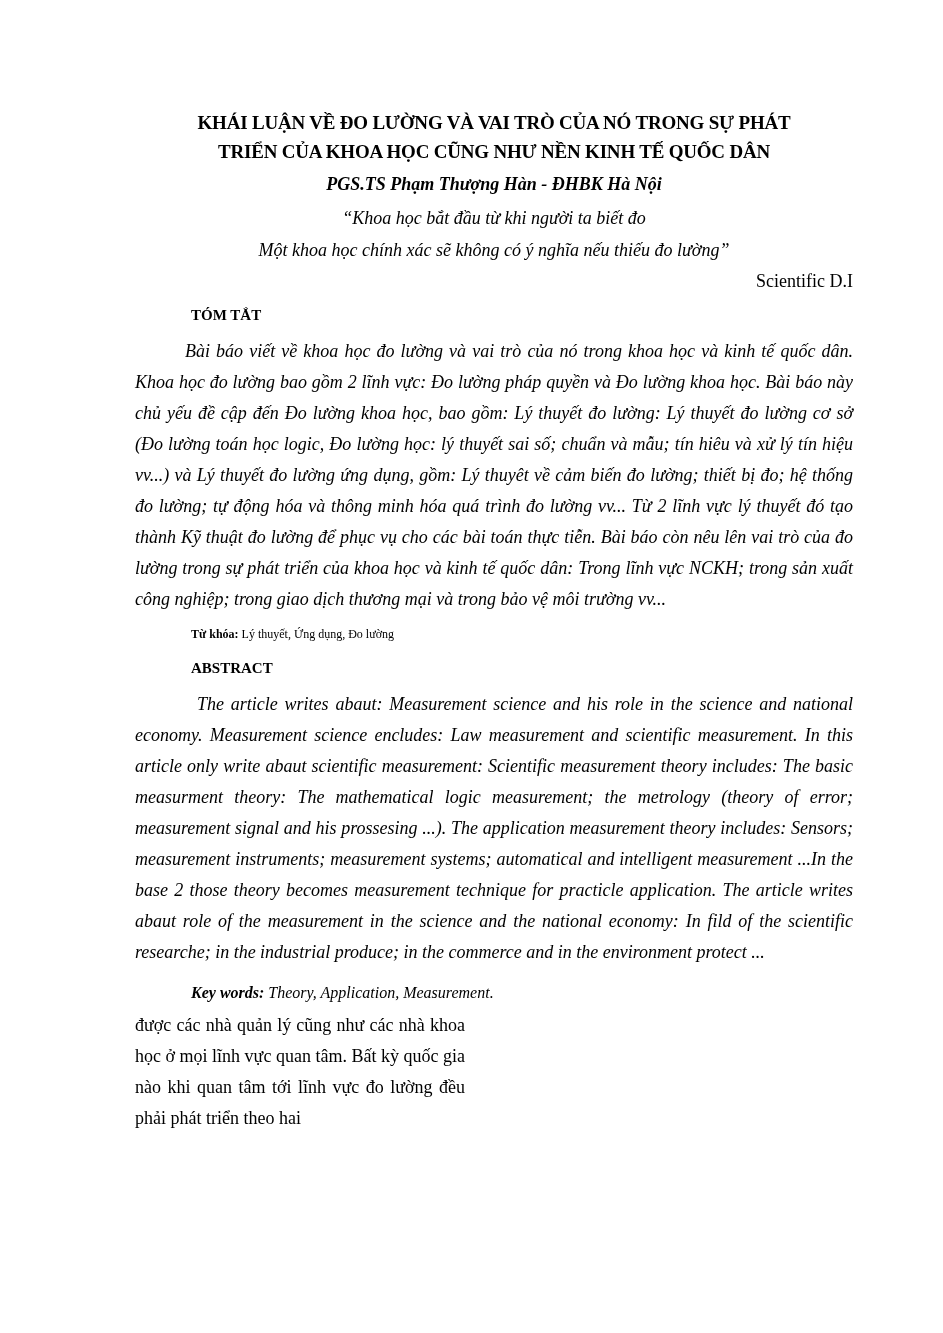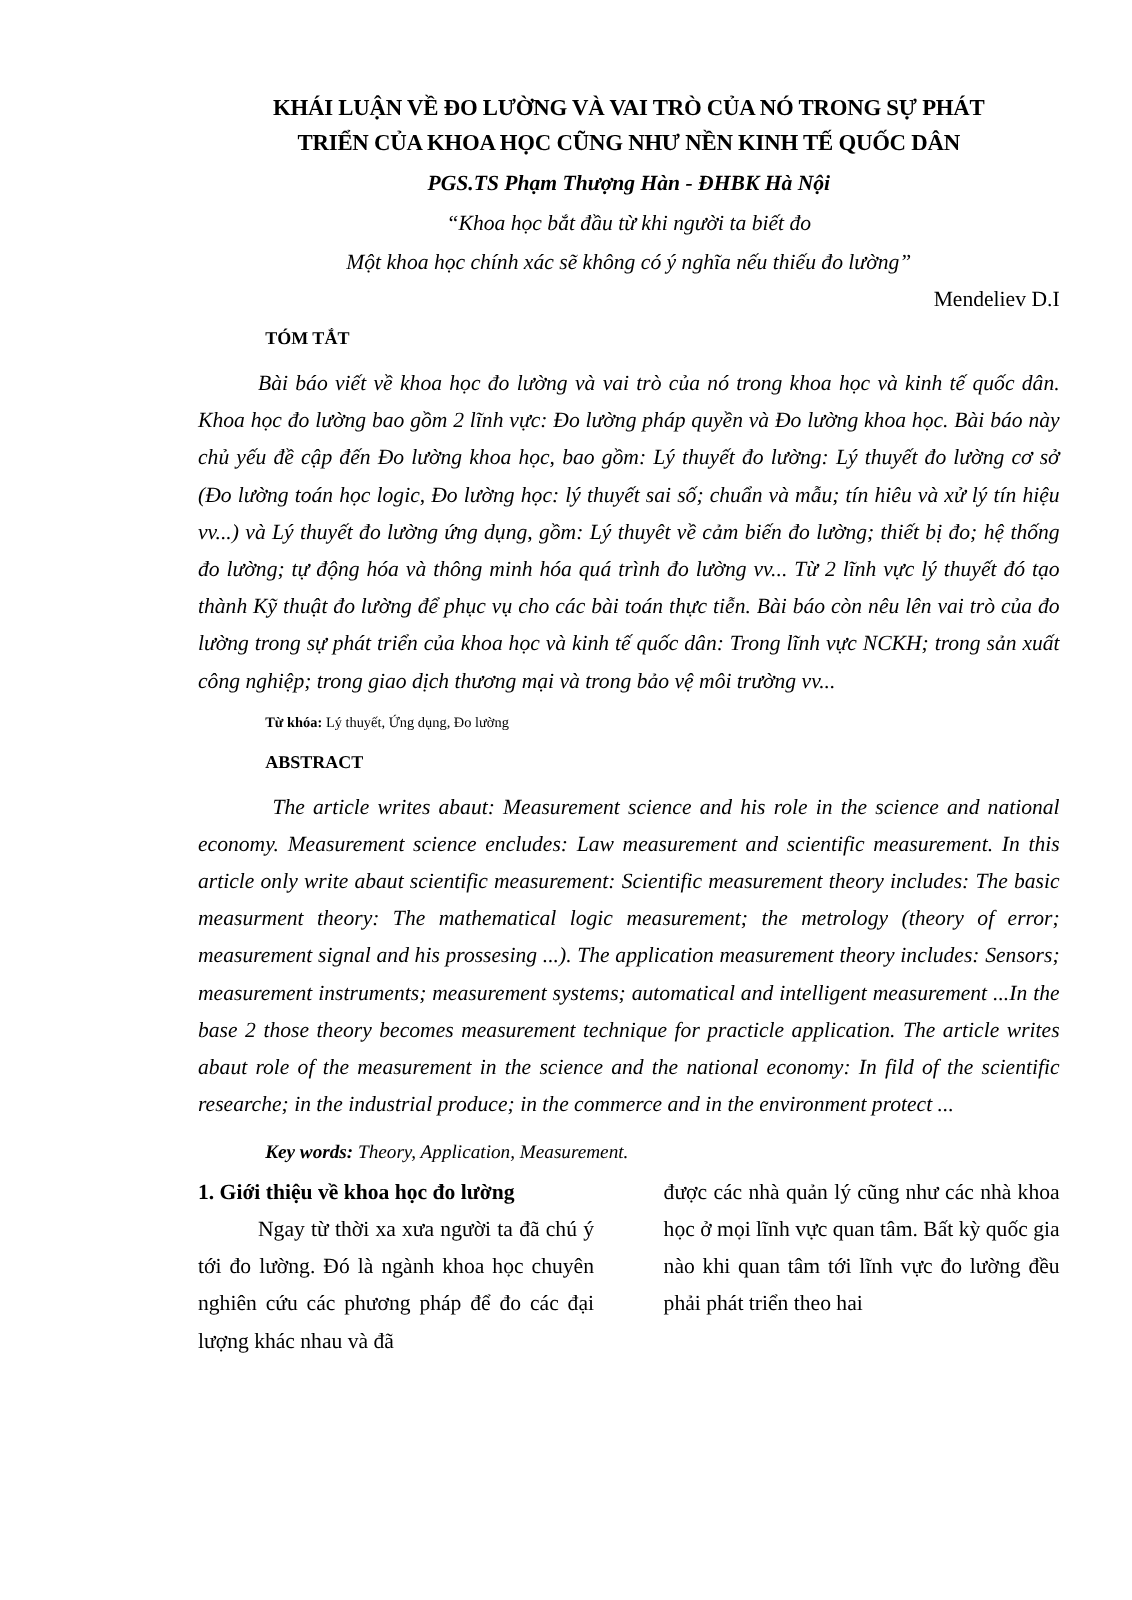--- a/index.html
+++ b/index.html
@@ -11,23 +11,22 @@
       width: 943px;
       height: 1333px;
       position: relative;
       overflow: hidden;
       color: #000000;
       font-family: "Liberation Serif", "DejaVu Serif", serif;
     }
     .page {
       position: absolute;
       left: 135px;
-      top: 76px;
+      top: 108px;
       width: 718px;
-      margin-left: 30px;
     }
     .title {
       text-align: center;
       font-weight: bold;
       font-size: 19px;
       line-height: 29px;
       margin: 0;
       letter-spacing: -0.2px;
     }
     .author {
@@ -132,21 +131,21 @@
     <span>KHÁI LUẬN VỀ ĐO LƯỜNG VÀ VAI TRÒ CỦA NÓ TRONG SỰ PHÁT</span><br>
     <span>TRIỂN CỦA KHOA HỌC CŨNG NHƯ NỀN KINH TẾ QUỐC DÂN</span>
   </h1>
 
   <div class="author">PGS.TS Phạm Thượng Hàn - ĐHBK Hà Nội</div>
 
   <div class="quote">
     <div>“Khoa học bắt đầu từ khi người ta biết đo</div>
     <div>Một khoa học chính xác sẽ không có ý nghĩa nếu thiếu đo lường”</div>
   </div>
-  <div class="quote-author">Mendeliev D.I</div>
+  <div class="quote-author">Scientific D.I</div>
 
   <div class="heading">TÓM TẮT</div>
 
   <p class="abstract-text" style="margin-bottom:0;">
     <span class="indent"></span><span>Bài báo viết về khoa học đo lường và vai trò của nó trong khoa học và kinh tế quốc dân. Khoa học đo lường bao gồm 2 lĩnh vực: Đo lường pháp quyền và Đo lường khoa học. Bài báo này chủ yếu đề cập đến Đo lường khoa học, bao gồm: Lý thuyết đo lường: Lý thuyết đo lường cơ sở (Đo lường toán học logic, Đo lường học: lý thuyết sai số; chuẩn và mẫu; tín hiêu và xử lý tín hiệu vv...) và Lý thuyết đo lường ứng dụng, gồm: Lý thuyêt về cảm biến đo lường; thiết bị đo; hệ thống đo lường; tự động hóa và thông minh hóa quá trình đo lường vv... Từ 2 lĩnh vực lý thuyết đó tạo thành Kỹ thuật đo lường để phục vụ cho các bài toán thực tiễn.  Bài báo còn nêu lên vai trò của đo lường trong sự phát triển của khoa học và kinh tế quốc dân: Trong lĩnh vực NCKH; trong sản xuất công nghiệp; trong giao dịch thương mại và trong bảo vệ môi trường vv...</span>
   </p>
 
   <div class="keywords">
     <span class="kw-label">Từ khóa:</span><span> Lý thuyết, Ứng dụng, Đo lường</span>
   </div>
@@ -155,24 +154,18 @@
 
   <p class="en-text" style="margin-bottom:0;">
     <span class="indent"></span><span>The article writes abaut: Measurement science and his role in the science and national economy.     Measurement science encludes: Law measurement and scientific measurement. In this article only write abaut scientific measurement: Scientific measurement theory includes: The basic measurment theory: The mathematical logic measurement; the metrology (theory of error; measurement signal and his prossesing ...). The application measurement theory includes: Sensors; measurement instruments; measurement systems; automatical and intelligent measurement  ...In the base 2 those theory becomes measurement technique for practicle application. The article writes abaut role of the measurement in the science and the national economy: In fild of the scientific researche; in the industrial produce; in the commerce and in the environment protect ...</span>
   </p>
 
   <div class="en-keywords">
     <span class="kw-label">Key words:</span><span> Theory, Application, Measurement.</span>
   </div>
 
   <div class="columns">
-    <div class="col">
-      <div class="section-heading">1. Giới thiệu về khoa học đo lường</div>
-      <div>
-        <span class="indent"></span><span>Ngay từ thời xa xưa người ta đã chú ý tới đo lường. Đó là ngành khoa học chuyên nghiên cứu các phương pháp để đo các đại lượng khác nhau và đã</span>
-      </div>
-    </div>
     <div class="col col-right">
       <div>được các nhà quản lý cũng như các nhà khoa học ở mọi lĩnh vực quan tâm. Bất kỳ quốc gia nào khi quan tâm tới lĩnh vực đo lường đều phải phát triển theo hai</div>
     </div>
   </div>
 
 </div>
 
 </body></html>

